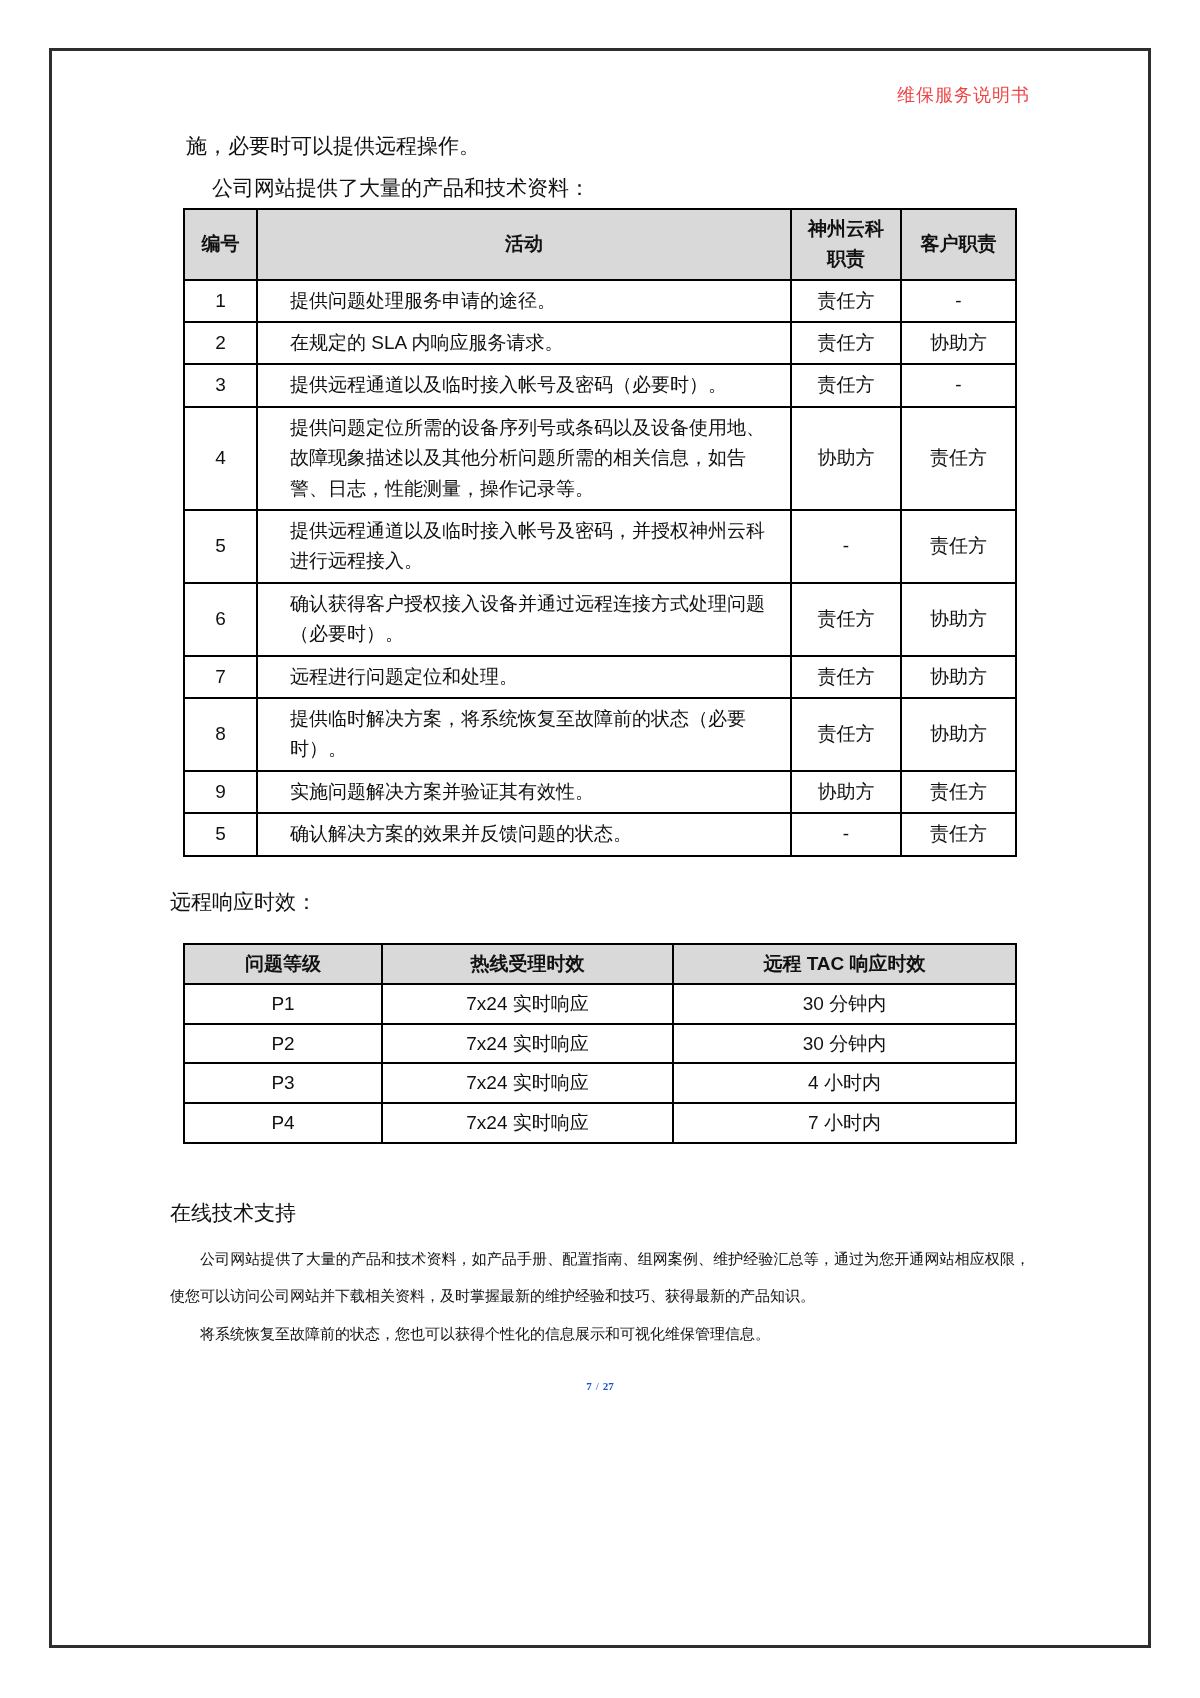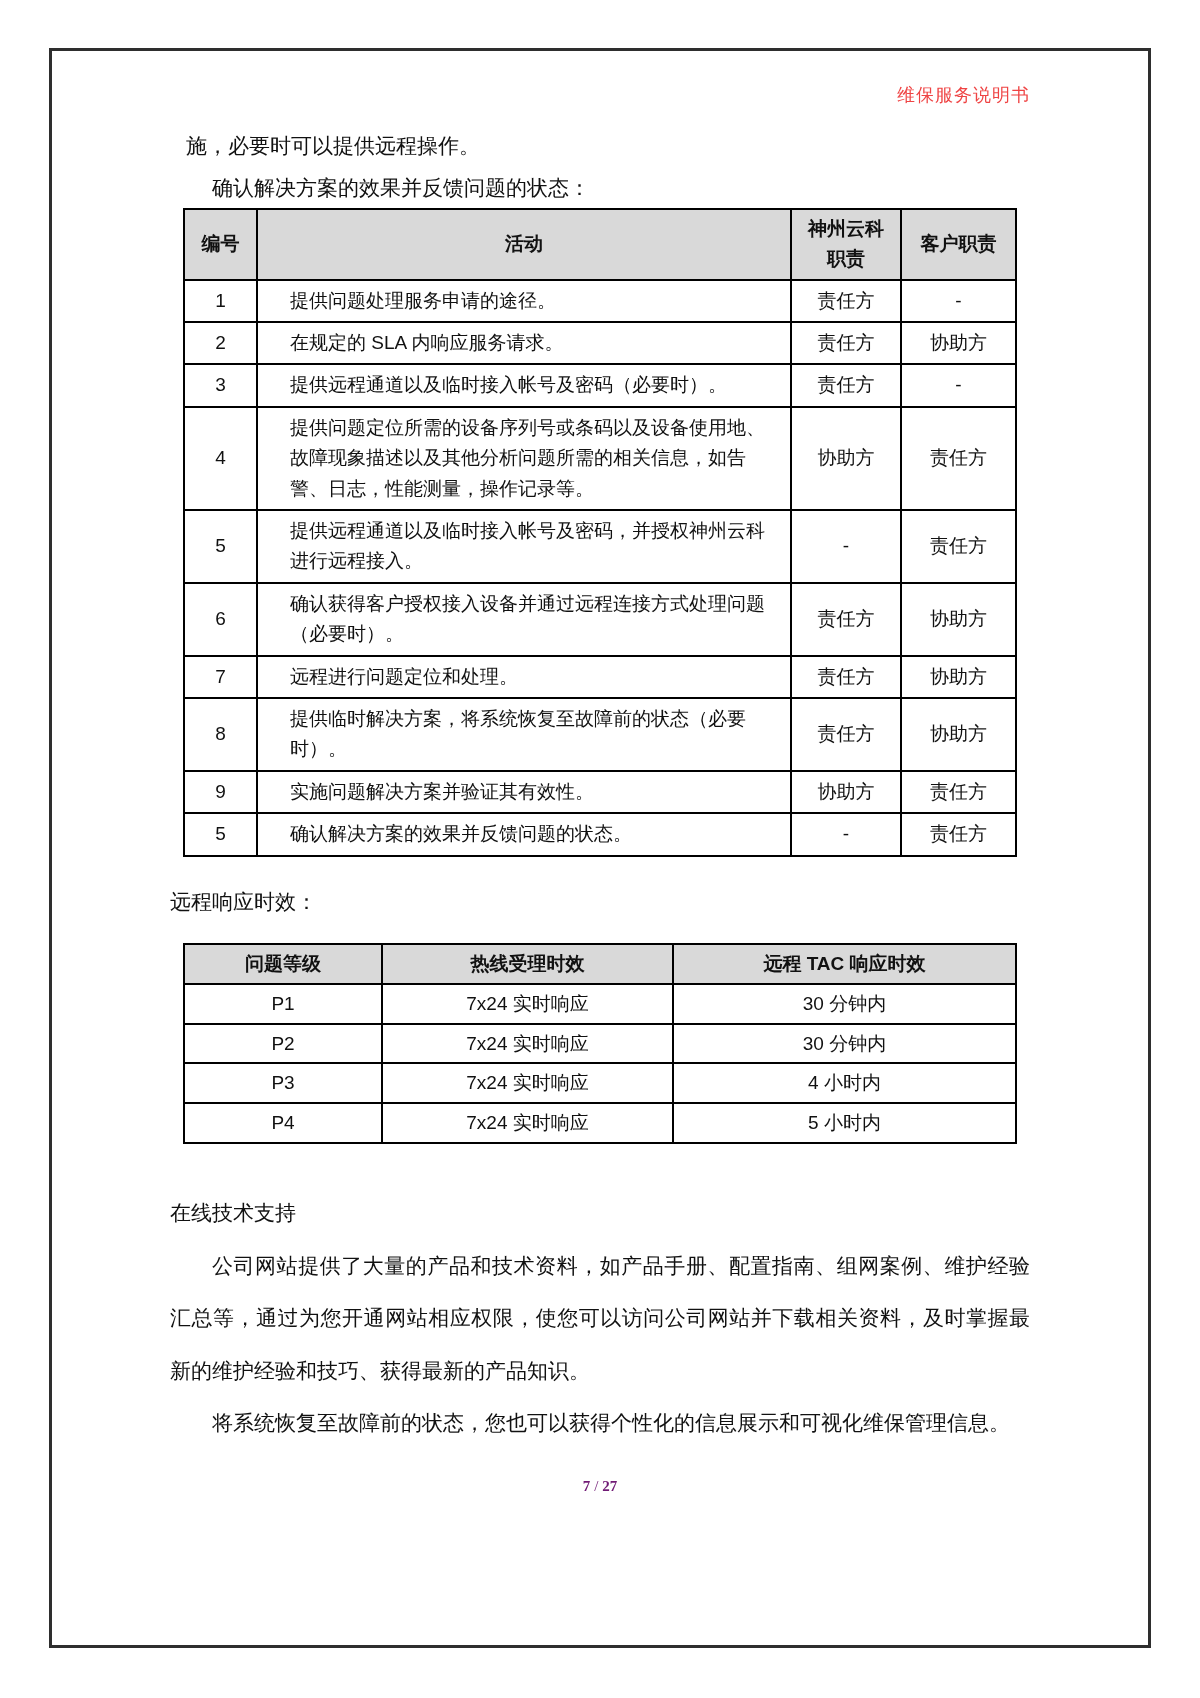--- a/index.html
+++ b/index.html
@@ -90,49 +90,49 @@
   .sla-table col.c-tac { width: 343px; }
 
   .support-title {
     margin: 54px 0 0 0;
     font-size: 21px;
     font-weight: normal;
     line-height: 1.45;
   }
   .para {
     margin: 12px 0 0 0;
-    font-size: 21px;
+    font-size: 15px;
     line-height: 2.5;
     text-indent: 2em;
     text-align: justify;
   }
   .para.second { margin-top: 0; }
   .page-footer {
     margin-top: 28px;
     text-align: center;
     font-family: "Liberation Serif", serif;
     font-weight: bold;
-    font-size: 15px;
-    color: #701a75;
+    font-size: 11px;
+    color: #1d4ed8;
   }
   .page-footer .sep { font-weight: normal; padding: 0 4px; }
 </style>
 </head>
 <body>
 
 <div class="page-frame">
   <div class="content">
 
     <div class="running-header">
       <span>维保服务说明书</span>
     </div>
 
     <p class="intro-line">施，必要时可以提供远程操作。</p>
 
-    <p class="table-caption">确认解决方案的效果并反馈问题的状态：</p>
+    <p class="table-caption">公司网站提供了大量的产品和技术资料：</p>
 
     <table class="resp-table">
       <colgroup>
         <col class="c-no">
           <col class="c-act">
           <col class="c-vendor">
           <col class="c-cust">
       </colgroup>
       <thead>
         <tr>
@@ -234,21 +234,21 @@
           <td>30 分钟内</td>
         </tr>
         <tr>
           <td>P3</td>
           <td>7x24 实时响应</td>
           <td>4 小时内</td>
         </tr>
         <tr>
           <td>P4</td>
           <td>7x24 实时响应</td>
-          <td>5 小时内</td>
+          <td>7 小时内</td>
         </tr>
       </tbody>
     </table>
 
     <h3 class="support-title">在线技术支持</h3>
 
     <p class="para">公司网站提供了大量的产品和技术资料，如产品手册、配置指南、组网案例、维护经验汇总等，通过为您开通网站相应权限，使您可以访问公司网站并下载相关资料，及时掌握最新的维护经验和技巧、获得最新的产品知识。</p>
     <p class="para second">将系统恢复至故障前的状态，您也可以获得个性化的信息展示和可视化维保管理信息。</p>
 
     <div class="page-footer">

